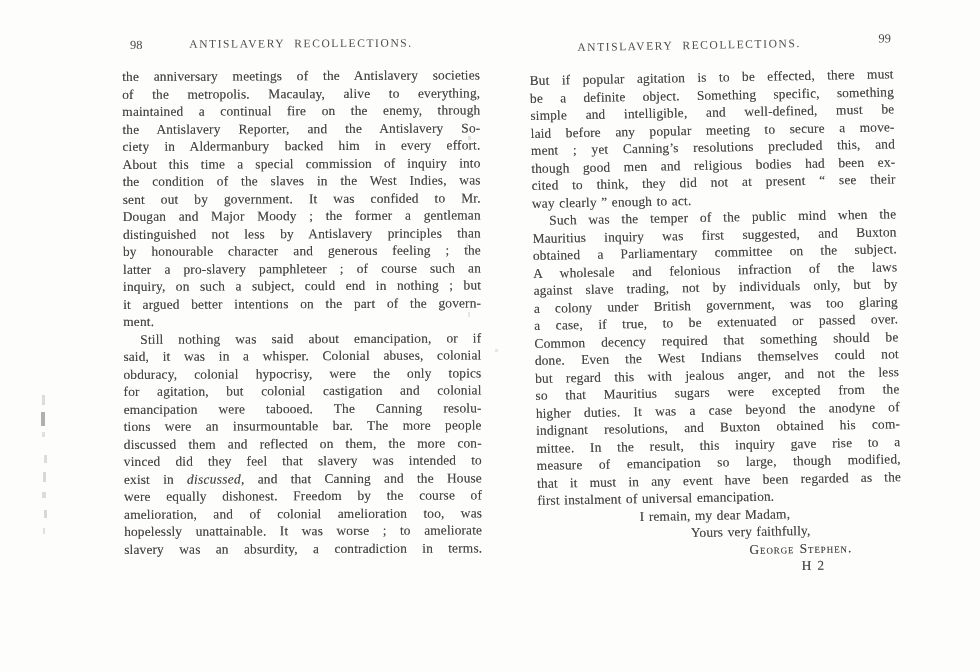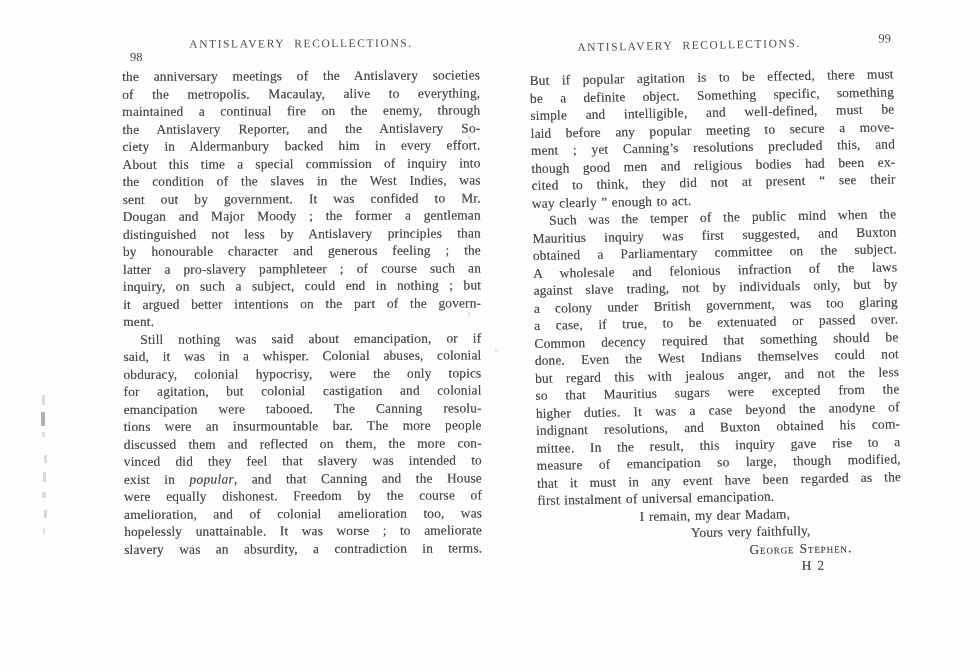--- a/index.html
+++ b/index.html
@@ -43,21 +43,21 @@
     font-size: 11.5px;
     letter-spacing: 1.6px;
     word-spacing: 5px;
     color: #504e4b;
   }
   .page-right .running-title {
     transform: translateX(-22px);
   }
   .pagenum {
     position: absolute;
-    top: 12px;
+    top: 0;
     font-size: 12.5px;
     color: #4a4846;
   }
   .pagenum-left { left: 8px; }
   .pagenum-right { right: 2px; top: -4px; }
   .body-text {
     position: relative;
   }
   .ln {
     font-size: 13.4px;
@@ -110,21 +110,21 @@
       <div class="ln j">it argued better intentions on the part of the govern-</div>
       <div class="ln">ment.</div>
       <div class="ln j ind">Still nothing was said about emancipation, or if</div>
       <div class="ln j">said, it was in a whisper.  Colonial abuses, colonial</div>
       <div class="ln j">obduracy, colonial hypocrisy, were the only topics</div>
       <div class="ln j">for agitation, but colonial castigation and colonial</div>
       <div class="ln j">emancipation were tabooed.  The Canning resolu-</div>
       <div class="ln j">tions were an insurmountable bar.  The more people</div>
       <div class="ln j">discussed them and reflected on them, the more con-</div>
       <div class="ln j">vinced did they feel that slavery was intended to</div>
-      <div class="ln j">exist in <i>popular</i>, and that Canning and the House</div>
+      <div class="ln j">exist in <i>discussed</i>, and that Canning and the House</div>
       <div class="ln j">were equally dishonest.  Freedom by the course of</div>
       <div class="ln j">amelioration, and of colonial amelioration too, was</div>
       <div class="ln j">hopelessly unattainable.  It was worse ; to ameliorate</div>
       <div class="ln j">slavery was an absurdity, a contradiction in terms.</div>
     </div>
 </div>
 
 <div class="page page-right">
   <div class="header">
     <span class="running-title">ANTISLAVERY RECOLLECTIONS.</span>

